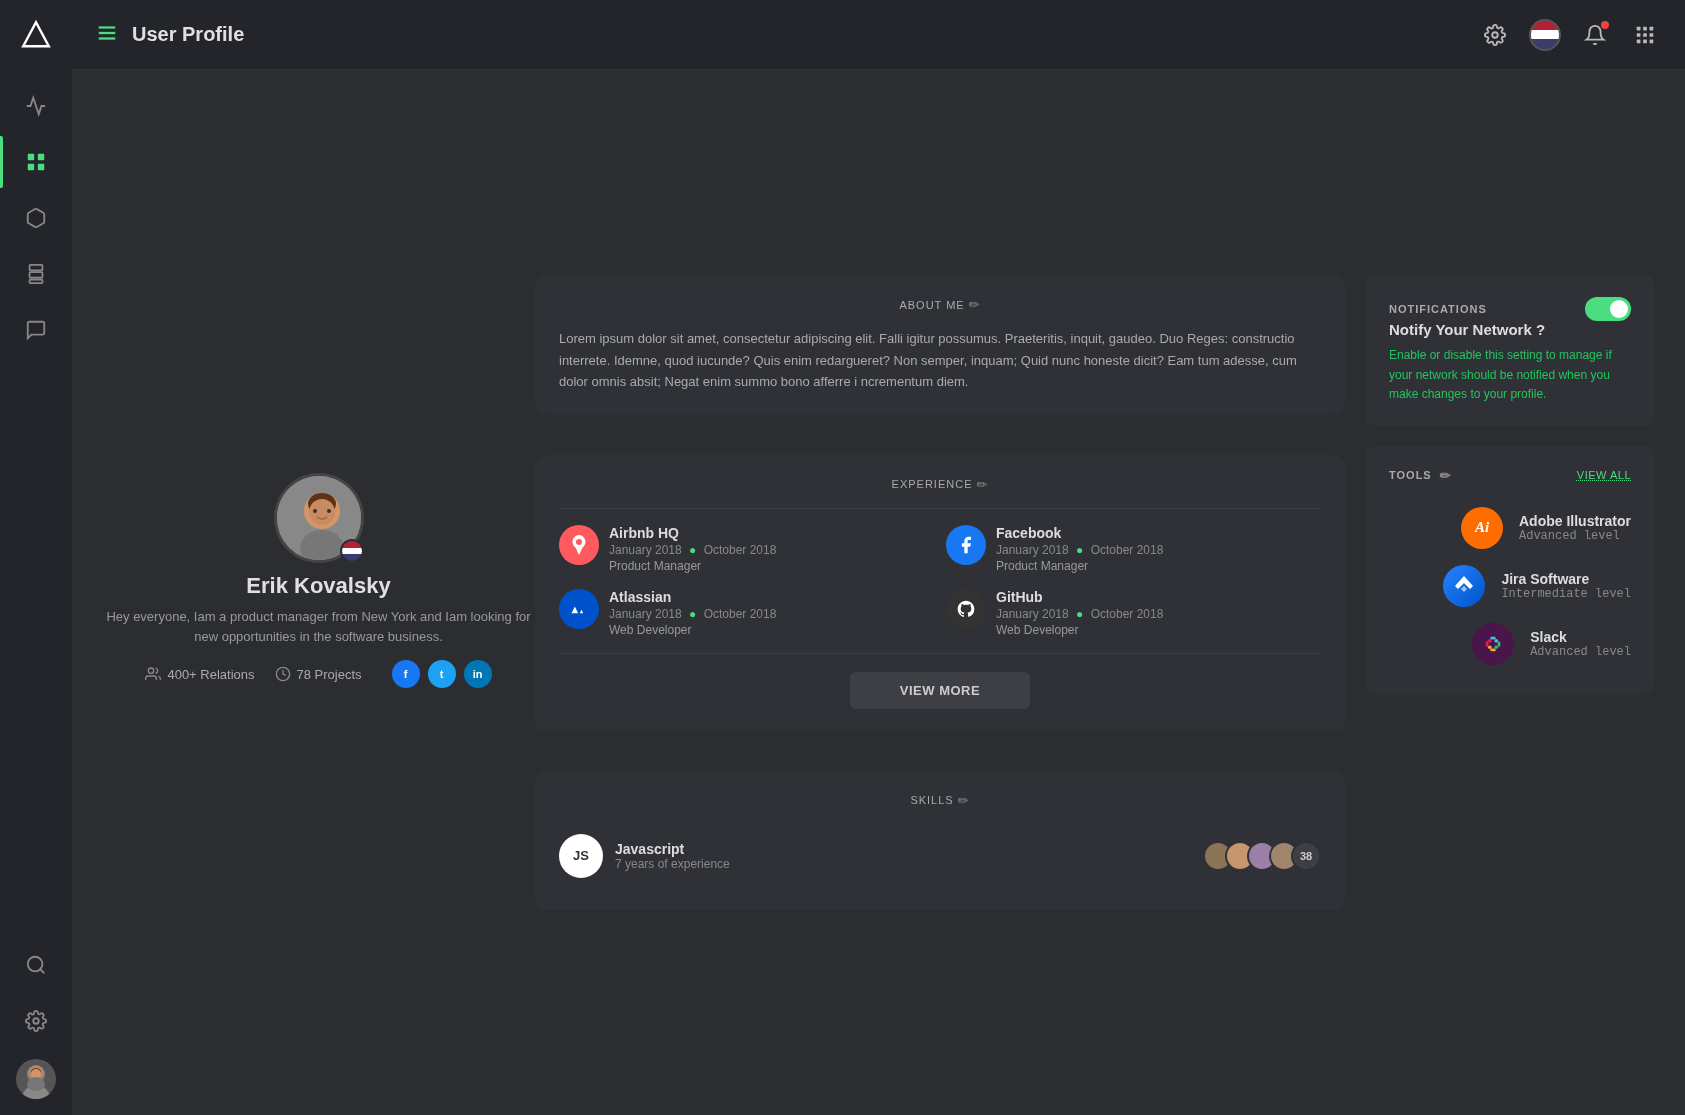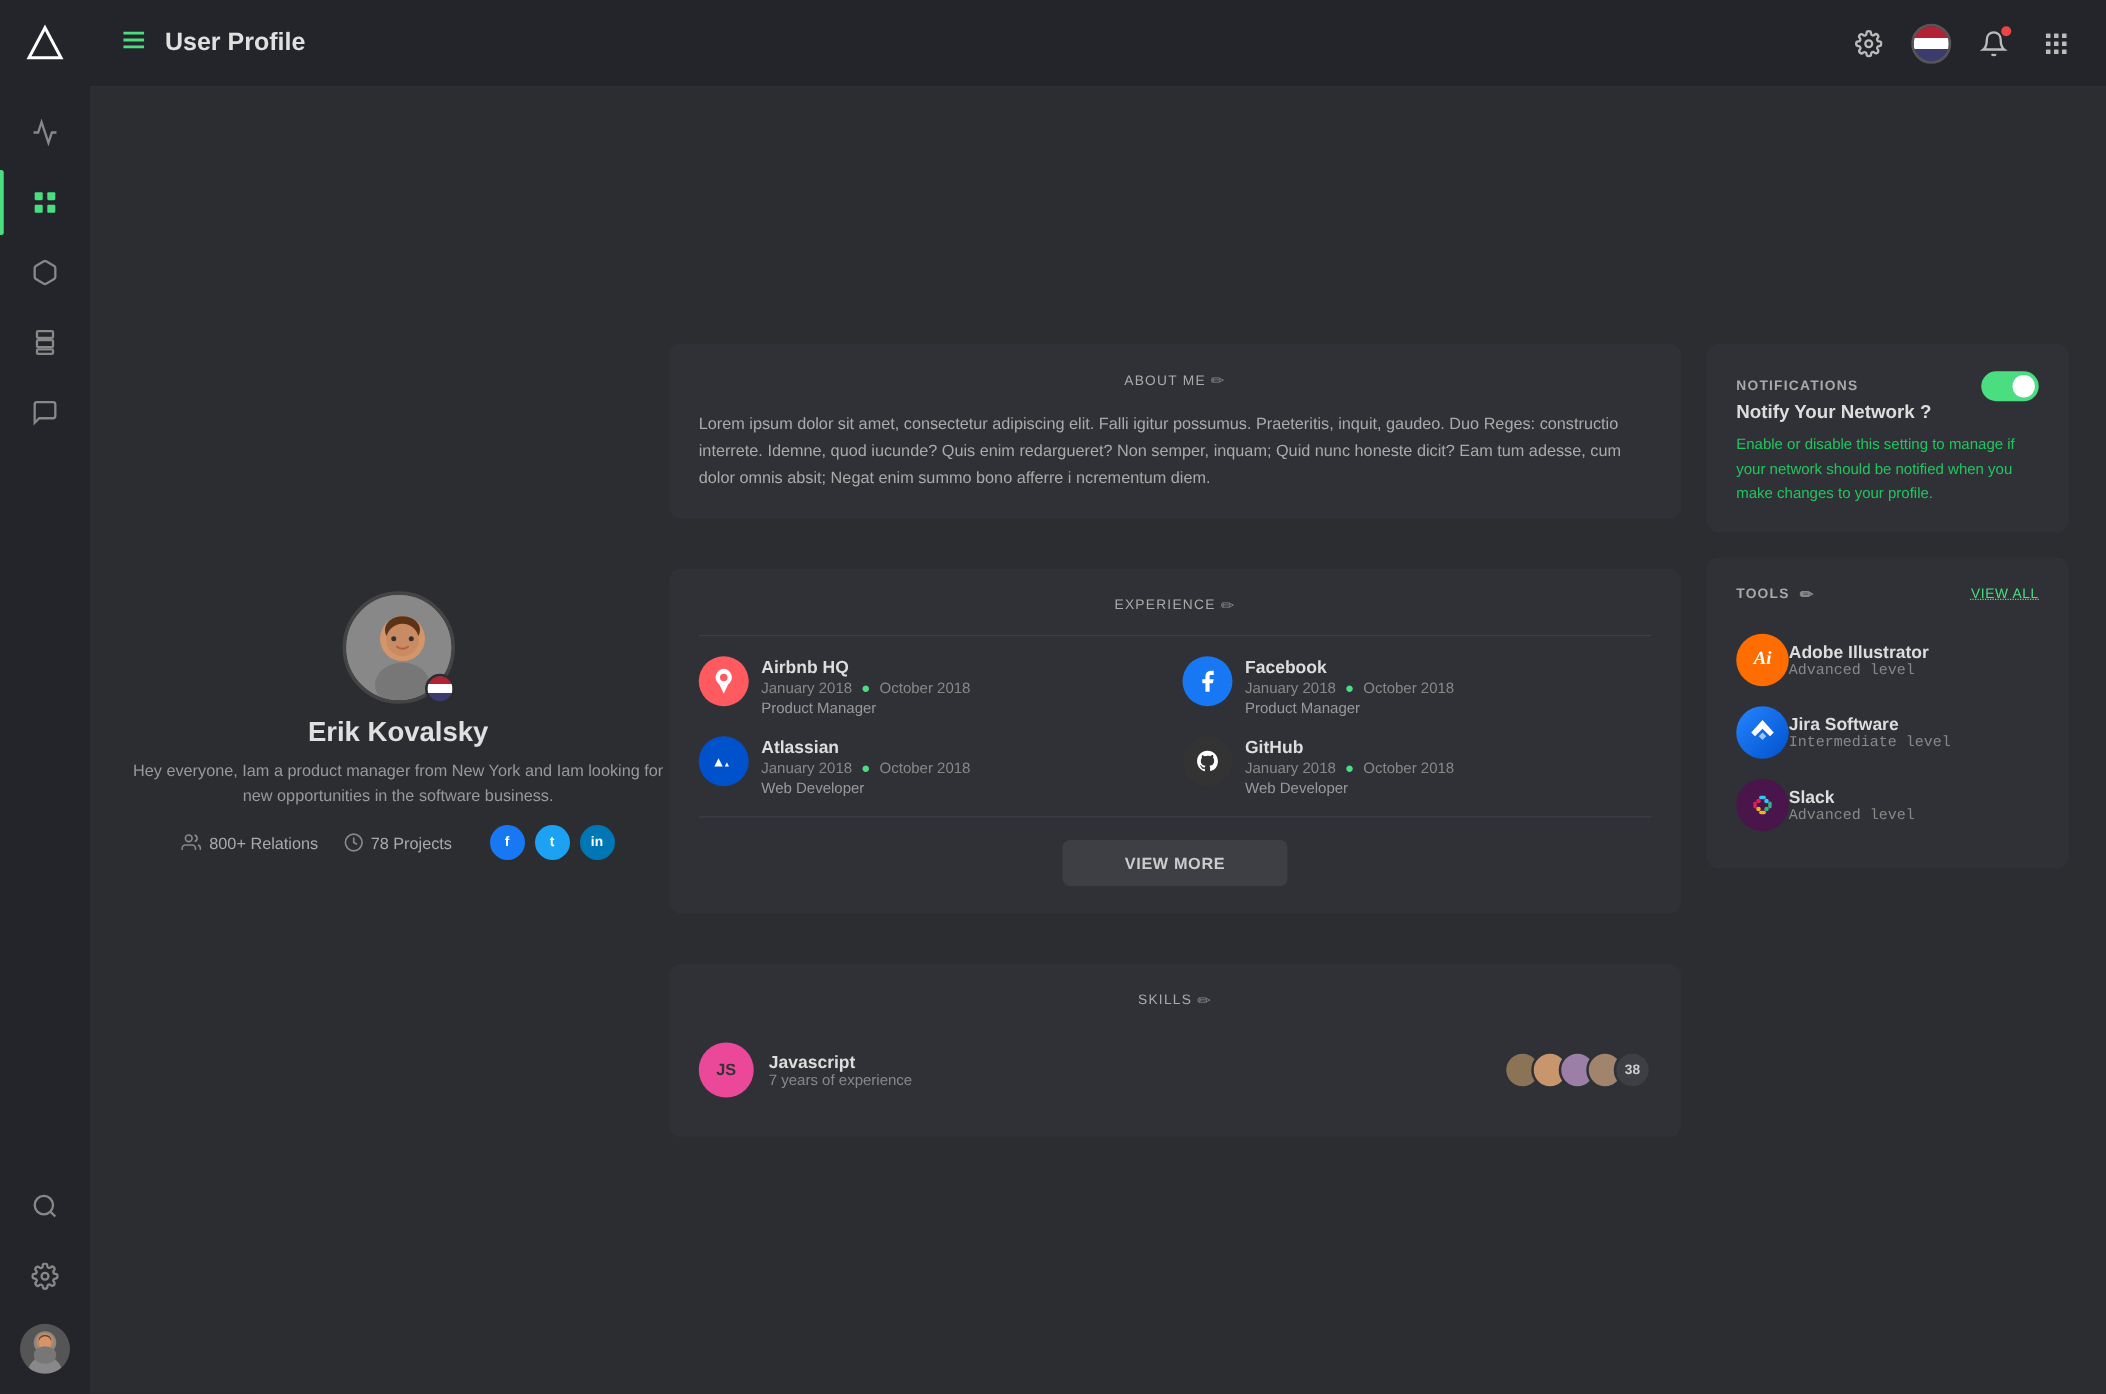--- a/index.html
+++ b/index.html
@@ -451,22 +451,23 @@
     .view-all-link {
       font-size: 11px;
       color: #4ade80;
       cursor: pointer;
       text-decoration: underline dotted;
       letter-spacing: 0.5px;
     }
     .tool-item {
       display: flex;
       align-items: center;
-      gap: 0;
+      gap: 16px;
       padding: 8px 0;
+      justify-content: flex-end;
     }
     .tool-logo {
       width: 42px;
       height: 42px;
       border-radius: 50%;
       display: flex;
       align-items: center;
       justify-content: center;
       flex-shrink: 0;
       font-size: 11px;
@@ -611,21 +612,21 @@
       <div class="profile-name">Erik Kovalsky</div>
       <div class="profile-bio">Hey everyone,  Iam a product manager from New York and Iam looking for new opportunities in the software business.</div>
       <div class="profile-stats">
         <div class="profile-stat">
           <svg viewBox="0 0 24 24" fill="none" stroke="currentColor" stroke-width="2">
               <path d="M17 21v-2a4 4 0 00-4-4H5a4 4 0 00-4 4v2"></path>
               <circle cx="9" cy="7" r="4"></circle>
               <path d="M23 21v-2a4 4 0 00-3-3.87"></path>
               <path d="M16 3.13a4 4 0 010 7.75"></path>
             </svg>
-          <span>800+ Relations</span>
+          <span>400+ Relations</span>
         </div>
         <div class="profile-stat">
           <svg viewBox="0 0 24 24" fill="none" stroke="currentColor" stroke-width="2">
               <circle cx="12" cy="12" r="10"></circle>
               <polyline points="12 6 12 12 16 14"></polyline>
             </svg>
           <span>78 Projects</span>
         </div>
         <div class="social-icons">
           <div class="social-icon" style="background:#1877f2;color:#fff;">f</div>
@@ -710,21 +711,21 @@
           <hr class="divider">
           <button class="view-more-btn">VIEW MORE</button>
         </div>
 
         <div class="card" style="margin-top:20px;">
           <div class="card-section-title">
             <span>SKILLS</span>
             <span class="edit-icon">✏</span>
           </div>
           <div class="skill-item">
-            <div class="skill-badge" style="background:#ec4899;color:#333;">JS</div>
+            <div class="skill-badge" style="background:#ffffff;color:#333;">JS</div>
             <div class="skill-info">
               <div class="skill-name">Javascript</div>
               <div class="skill-exp">7 years of experience</div>
             </div>
             <div class="skill-avatars">
               <div class="skill-avatar" style="background:#8b7355;"></div>
               <div class="skill-avatar" style="background:#c8956c;"></div>
               <div class="skill-avatar" style="background:#9b7fa6;"></div>
               <div class="skill-avatar" style="background:#a0856c;"></div>
               <div class="skill-count">38</div>

